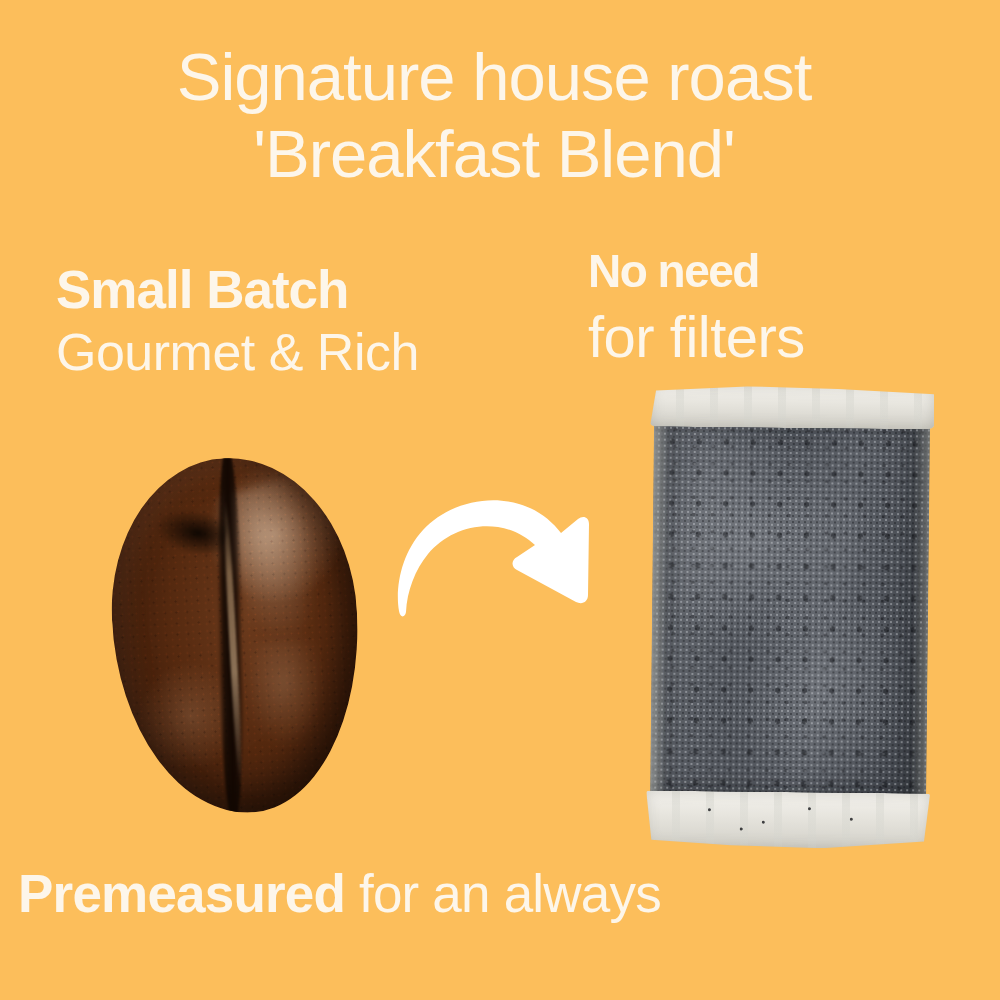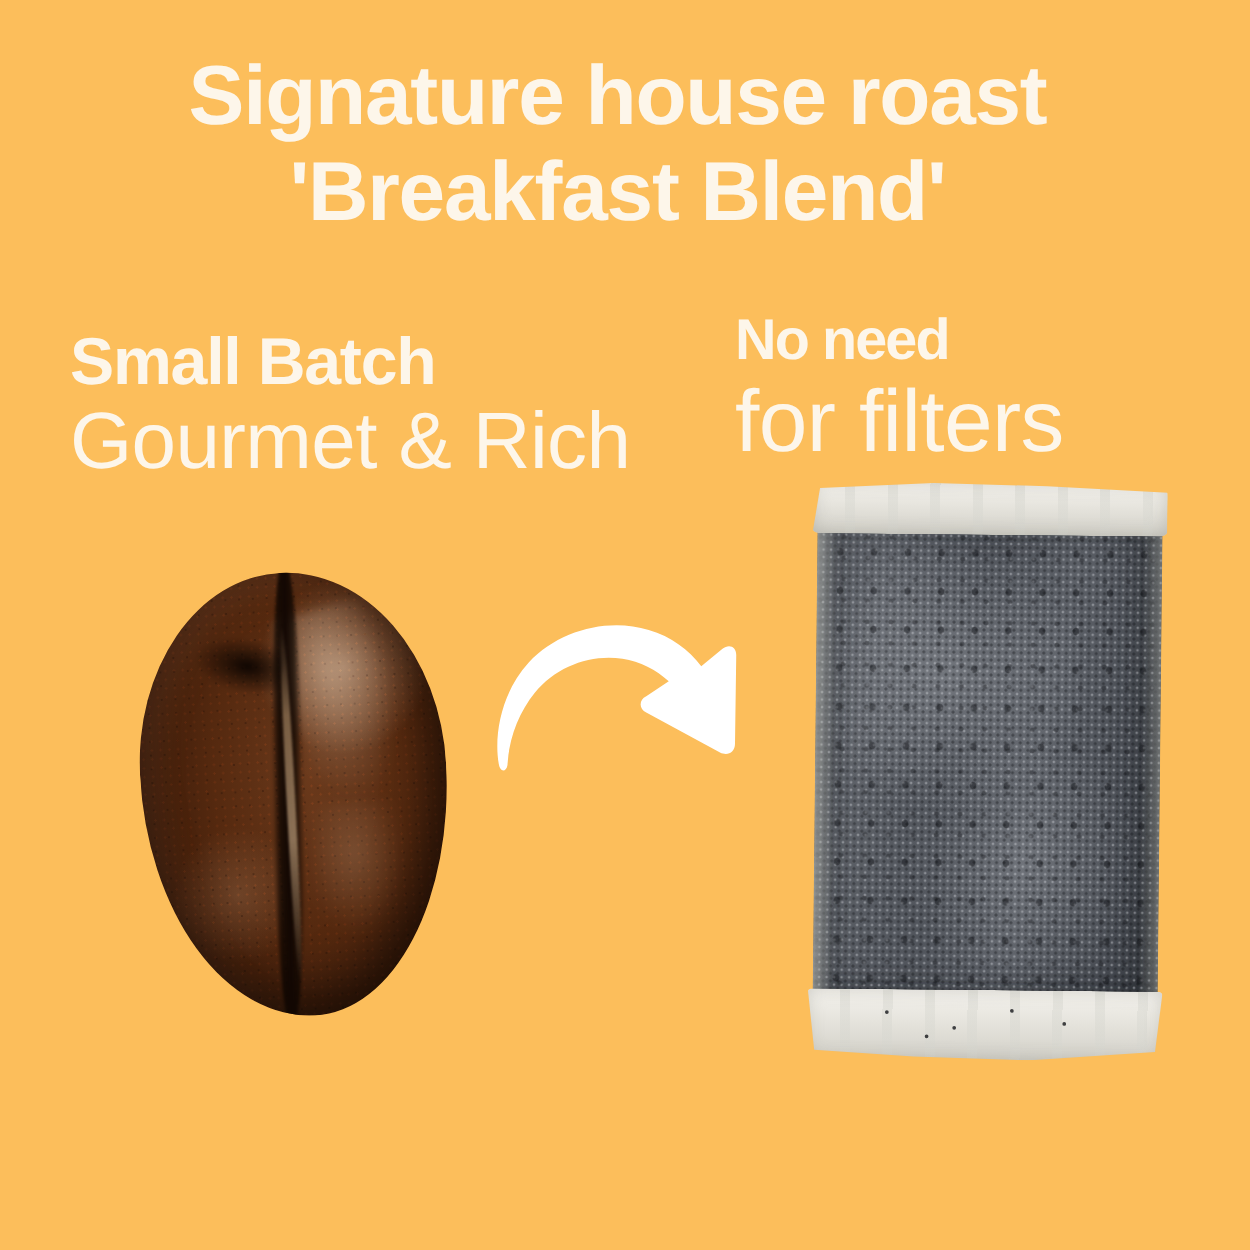--- a/index.html
+++ b/index.html
@@ -26,45 +26,45 @@
   }
   .thin   { font-weight: 300; }
   .heavy  { font-weight: 700; }
 
   #headline {
     left: 0; right: 12px;
     top: 38px;
     text-align: center;
     font-size: 67px;
     line-height: 77px;
-    font-weight: 700;
+    font-weight: 400;
     letter-spacing: -1px;
     color: #fdf6ea;
     position: absolute;
   }
   #headline span { display: block; }
 
   #left-feature {
     left: 56px;
     top: 258px;
     line-height: 63px;
     font-size: 0;
   }
   #left-feature .l1 { display:block; font-size: 53px; font-weight: 700; letter-spacing:-1px;}
-  #left-feature .l2 { display:block; font-size: 64px; font-weight: 300; letter-spacing:-0.5px;}
+  #left-feature .l2 { display:block; font-size: 52px; font-weight: 300; letter-spacing:-0.5px;}
 
   #right-feature {
     left: 588px;
     top: 238px;
     line-height: 66px;
     font-size: 0;
     text-align: left;
   }
   #right-feature .l1 { display:block; font-size: 46px; font-weight: 700; letter-spacing:-1.5px;}
-  #right-feature .l2 { display:block; font-size: 70px; font-weight: 300; letter-spacing:-0.5px;}
+  #right-feature .l2 { display:block; font-size: 58px; font-weight: 300; letter-spacing:-0.5px;}
 
   #bottom-feature {
     left: 18px;
     top: 862px;
     line-height: 63px;
     font-size: 0;
   }
   #bottom-feature .l1,
   #bottom-feature .l2 { display:block; font-size: 53px; letter-spacing:-0.8px; }
   #bottom-feature b { font-weight: 700; }
@@ -318,15 +318,16 @@
     <div id="seal-bottom" class="seal">
       <span class="spec" style="left:22%;top:30%"></span>
       <span class="spec" style="left:41%;top:52%"></span>
       <span class="spec" style="left:57%;top:26%"></span>
       <span class="spec" style="left:72%;top:44%"></span>
       <span class="spec" style="left:33%;top:64%"></span>
     </div>
   </div>
 
   <div id="bottom-feature" class="txt" style="color: rgb(253, 246, 234);">
+    <span class="l1"><b>Premeasured</b><i> for an always</i></span>
   </div>
 
 </div>
 
 </body></html>

